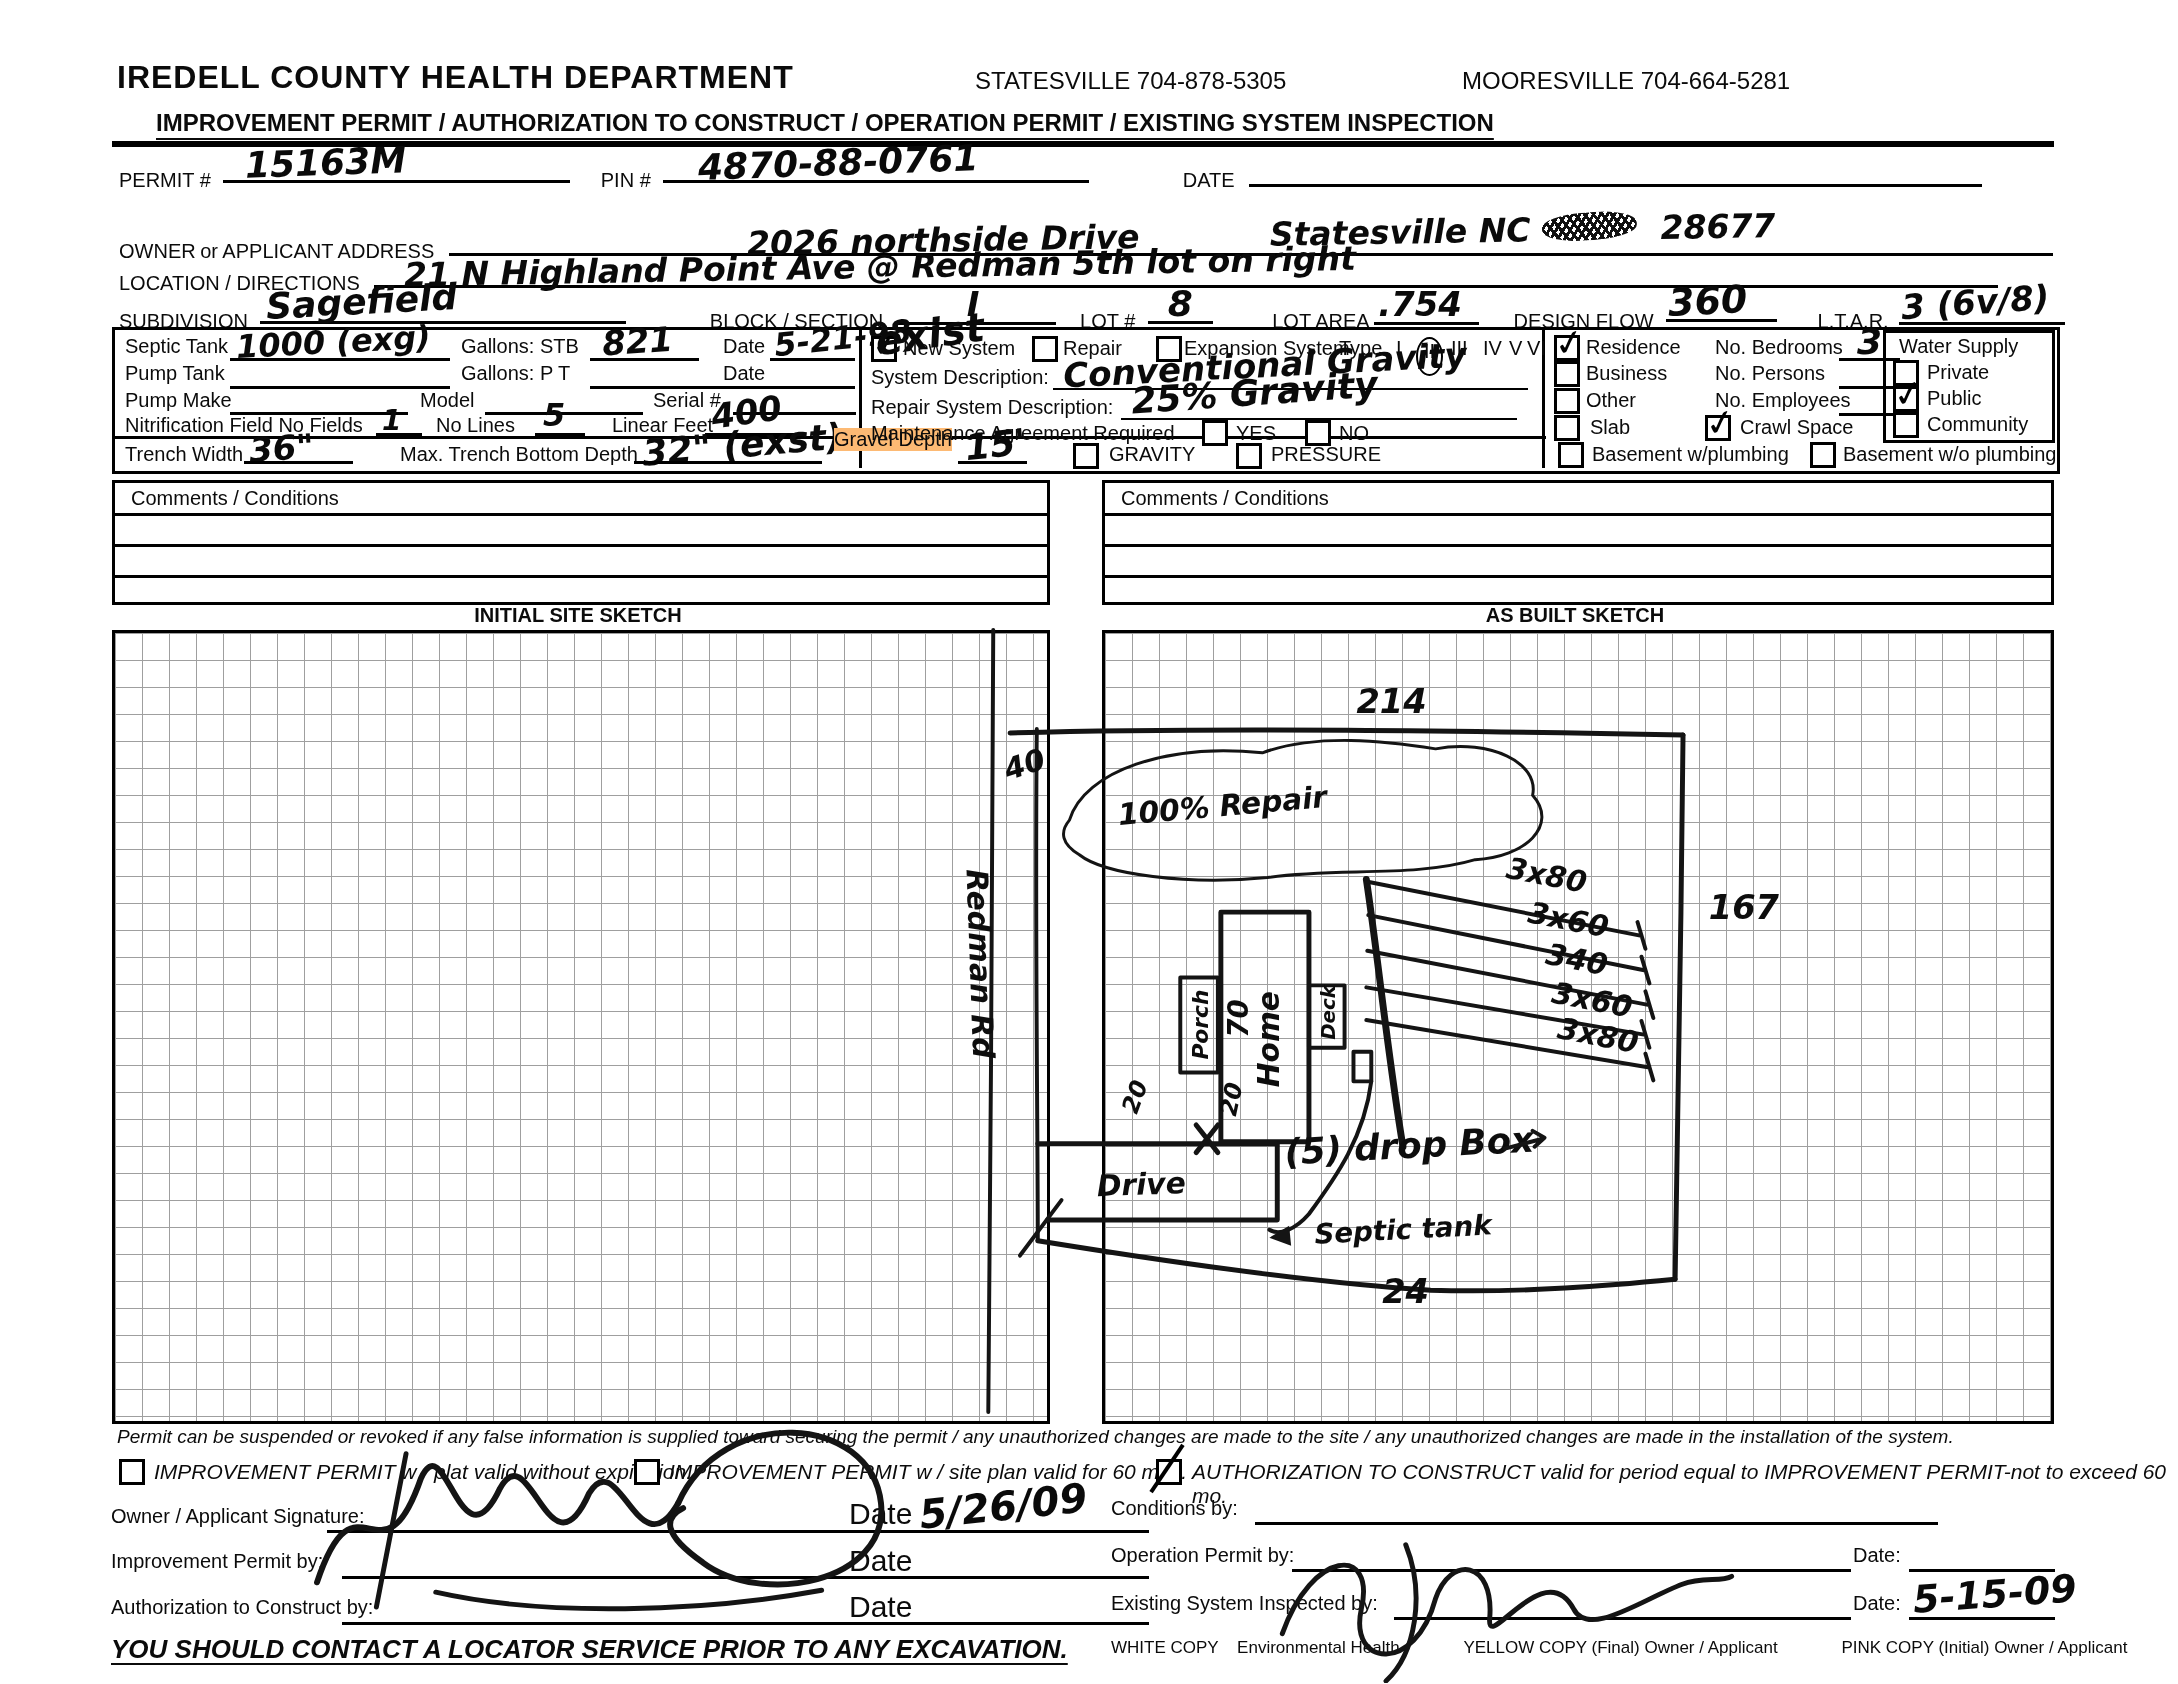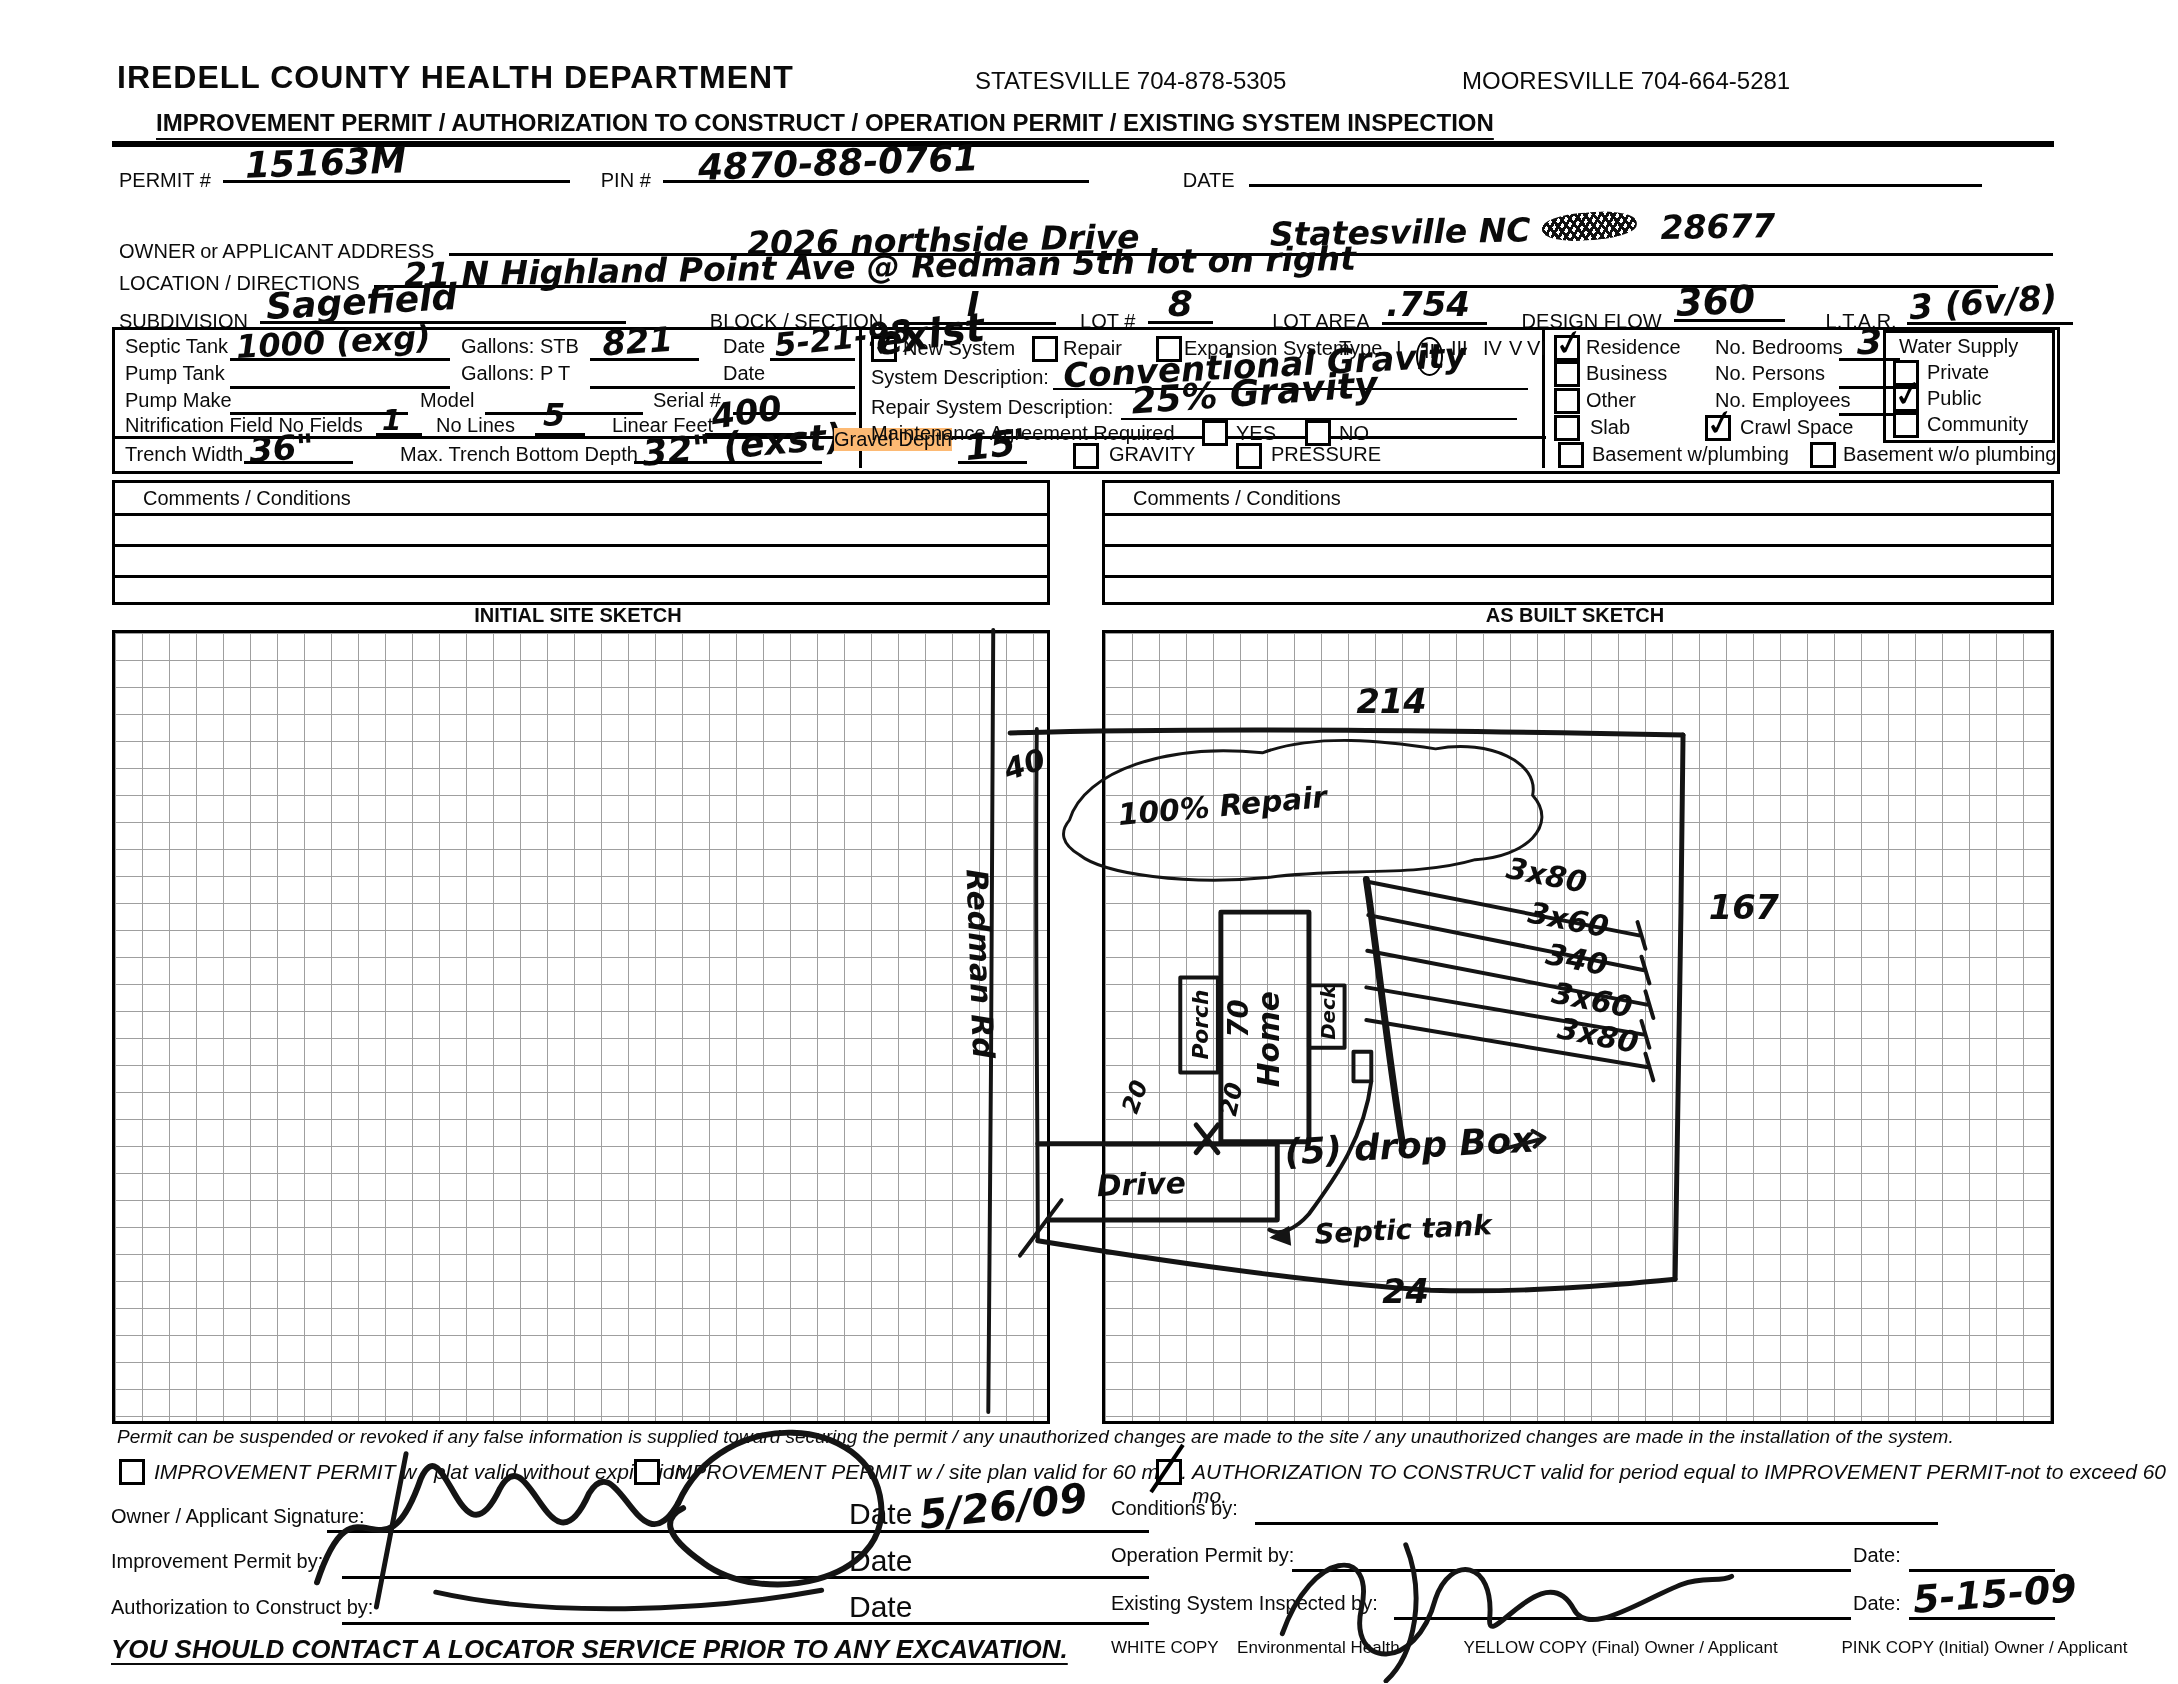--- a/index.html
+++ b/index.html
@@ -18,21 +18,21 @@
       font-family:"DejaVu Sans",sans-serif;transform:rotate(-10deg);color:#000;}
   .cb.slash.checked::after{content:"";position:absolute;left:6px;top:-22px;width:4px;height:57px;
       background:#000;transform:rotate(34deg);}
   .circled{border:3px solid #000;border-radius:50%;padding:3px 12px 5px 12px;}
   .circled-type{border:2px solid #000;border-radius:50%;padding:1px 6px 11px 6px;}
   .grid{border:3px solid #000;background-image:
       repeating-linear-gradient(to right,#9f9f9f 0 1px,transparent 1px 27px),
       repeating-linear-gradient(to bottom,#9f9f9f 0 1px,transparent 1px 27px);}
   .boxline{background:#000;}
   .cmt{border:3px solid #000;background:#fff;}
-  .cmt .hdr{border-bottom:3px solid #000;height:30px;font-size:20px;padding-left:28px;display:flex;align-items:center;}
+  .cmt .hdr{border-bottom:3px solid #000;height:30px;font-size:20px;padding-left:16px;display:flex;align-items:center;}
   .cmt .row{border-bottom:3px solid #000;height:28px;}
   .cmt .row:last-child{border-bottom:none;}
   svg .ink{stroke:#141414;fill:none;stroke-linecap:round;stroke-linejoin:round;}
   svg text{font-family:"DejaVu Sans",sans-serif;font-style:italic;font-weight:700;fill:#0d0d0d;}
   .scribble{display:inline-block;width:95px;height:28px;border-radius:45%;
       background:repeating-linear-gradient(-55deg,#111 0 3px,transparent 3px 6px),
                  repeating-linear-gradient(55deg,#111 0 3px,transparent 3px 7px);
       transform:rotate(-3deg);}
 </style>
 </head>
@@ -73,21 +73,21 @@
   </div>
 
   <div class="a" style="left:119px;top:293px;">
     <span class="l">SUBDIVISION</span>
     <span class="ul" style="width:366px;margin-left:8px;"><span class="hw" style="font-size:36px;position:relative;top:-14px;left:6px;transform:rotate(-3deg);">Sagefield</span></span>
     <span class="l" style="margin-left:79px;">BLOCK / SECTION</span>
     <span class="ul" style="width:158px;margin-left:10px;"><span class="hw" style="font-size:34px;position:relative;top:-12px;left:69px;">I</span></span>
     <span class="l" style="margin-left:20px;">LOT #</span>
     <span class="ul" style="width:65px;margin-left:8px;"><span class="hw" style="font-size:36px;position:relative;top:-12px;left:20px;">8</span></span>
     <span class="l" style="margin-left:55px;">LOT AREA</span>
-    <span class="ul" style="width:105px;margin-left:8px;"><span class="hw" style="font-size:34px;position:relative;top:-12px;left:4px;">.754</span></span>
+    <span class="ul" style="width:105px;"><span class="hw" style="font-size:34px;position:relative;top:-12px;left:4px;">.754</span></span>
     <span class="l" style="margin-left:30px;">DESIGN FLOW</span>
     <span class="ul" style="width:111px;margin-left:8px;"><span class="hw" style="font-size:38px;position:relative;top:-14px;left:2px;transform:rotate(-3deg);">360</span></span>
     <span class="l" style="margin-left:36px;">L.T.A.R.</span>
     <span class="ul" style="width:166px;margin-left:6px;"><span class="hw" style="font-size:34px;position:relative;top:-14px;left:2px;transform:rotate(-4deg);">3 (6v/8)</span></span>
   </div>
 
   <div class="a" style="left:112px;top:327px;width:1942px;height:141px;border:3px solid #000;"></div>
   <div class="a boxline" style="left:859px;top:327px;width:3px;height:141px;"></div>
   <div class="a boxline" style="left:1542px;top:327px;width:3px;height:141px;"></div>
   <div class="a boxline" style="left:112px;top:436px;width:1434px;height:3px;"></div>

